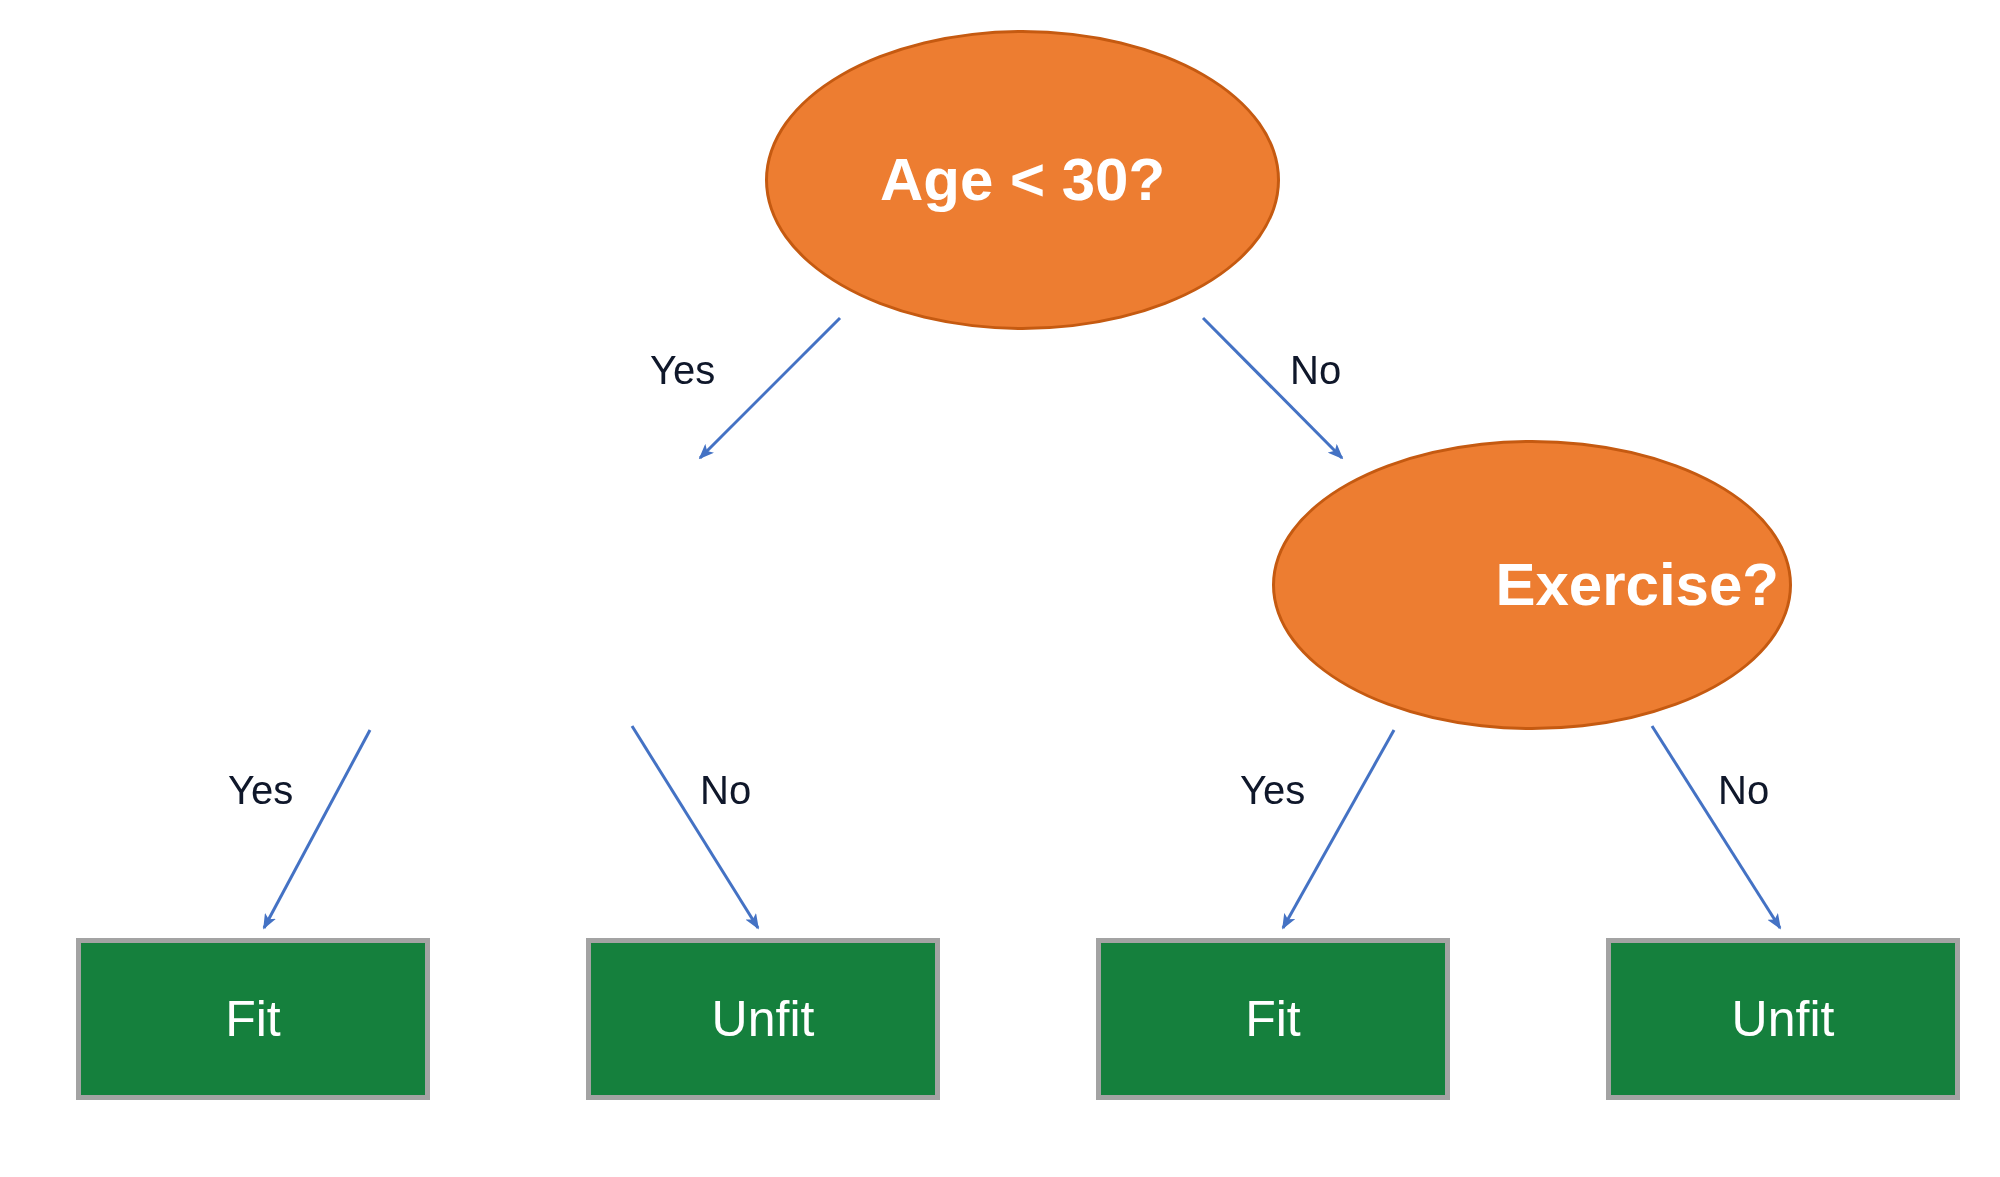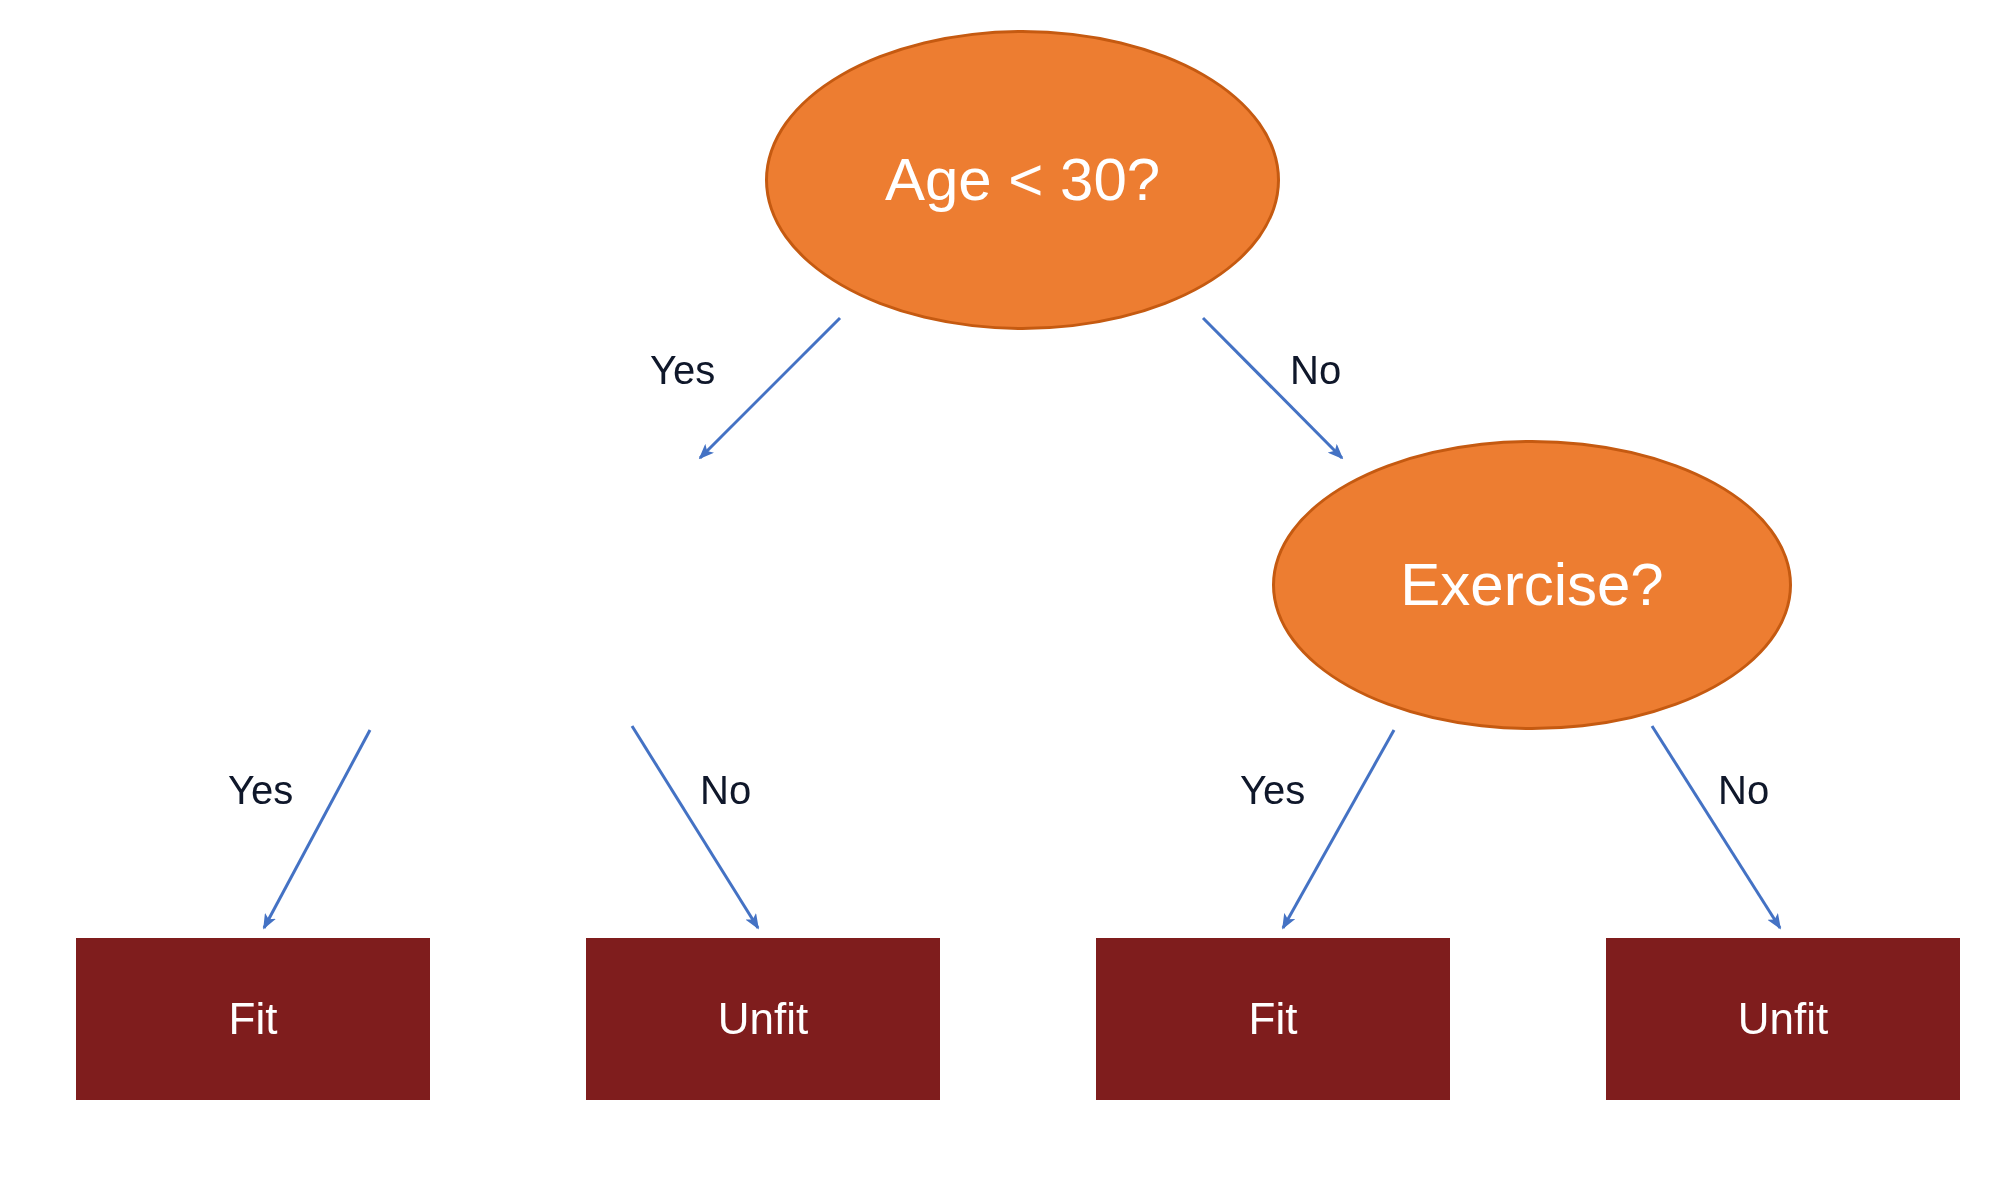--- a/index.html
+++ b/index.html
@@ -33,26 +33,26 @@
     justify-content: center;
     text-align: center;
     color: #ffffff;
   }
   .decision-node {
     border-radius: 50%;
     background: #ED7D31;
     border: 3px solid #C55A11;
     font-size: 60px;
     line-height: 1.12;
-    font-weight: 400;
+    font-weight: 700;
   }
   .leaf-node {
-    background: #7f1d1d;
-    border: 5px solid #7f1d1d;
-    font-size: 44px;
+    background: #15803d;
+    border: 5px solid #a3a3a3;
+    font-size: 50px;
     line-height: 1.1;
     font-weight: 400;
   }
   .node-label {
     display: block;
     white-space: pre-line;
     padding: 0 10px;
   }
   .edge-label {
     position: absolute;
@@ -85,21 +85,21 @@
     <line x1="1394" y1="730" x2="1283" y2="928" stroke="#4472C4" stroke-width="3" marker-end="url(#arrowhead)"></line>
 
     <line x1="1652" y1="726" x2="1780" y2="928" stroke="#4472C4" stroke-width="3" marker-end="url(#arrowhead)"></line>
   </svg>
 
   <div class="node decision-node" style="left:765px; top:30px; width:515px; height:300px;">
     <span class="node-label">Age &lt; 30?</span>
   </div>
 
 
-  <div class="node decision-node" style="left:1272px; top:440px; width:520px; height:290px;">
+  <div class="node decision-node" style="left:1272px; top:440px; width:520px; height:290px;justify-content:flex-end;">
     <span class="node-label">Exercise?</span>
   </div>
 
   <div class="node leaf-node" style="left:76px; top:938px; width:354px; height:162px;">
     <span class="node-label">Fit</span>
   </div>
 
   <div class="node leaf-node" style="left:586px; top:938px; width:354px; height:162px;">
     <span class="node-label">Unfit</span>
   </div>

